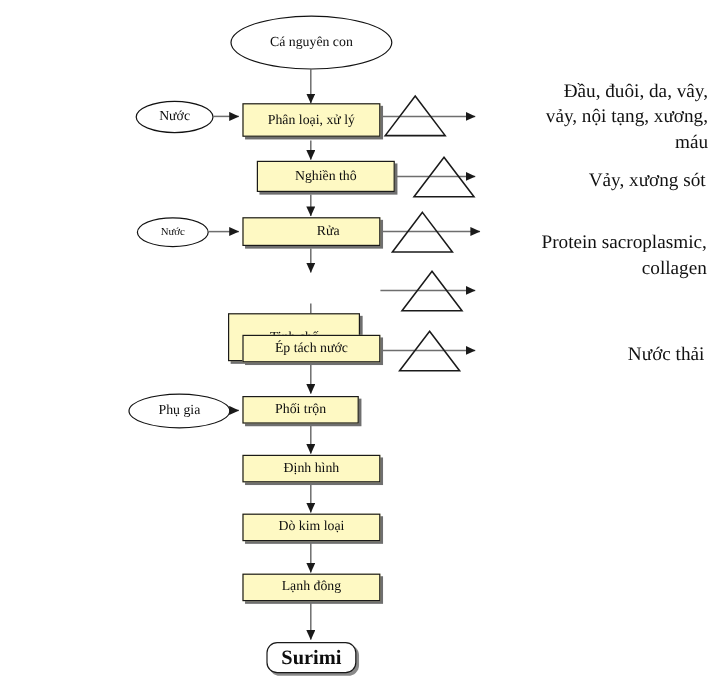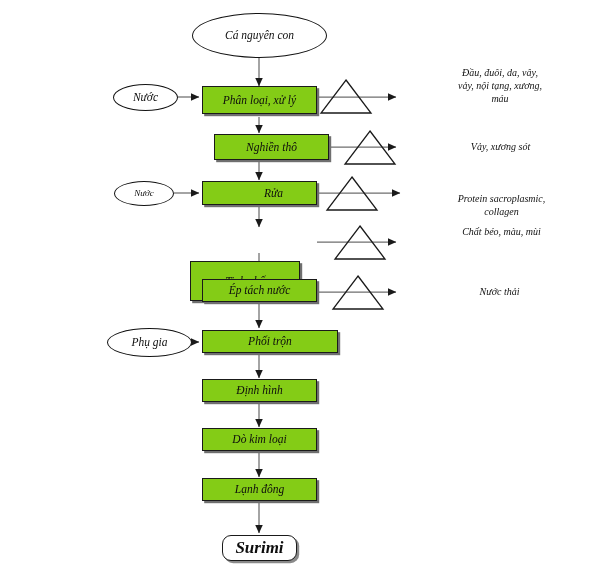--- a/index.html
+++ b/index.html
@@ -11,39 +11,38 @@
   body {
     font-family: "Liberation Serif", "DejaVu Serif", serif;
     color: #111111;
   }
   #canvas {
     position: relative;
     width: 600px;
     height: 569px;
     background: #ffffff;
     overflow: hidden;
-    font-style: italic;
   }
 
   
   .node {
     position: absolute;
     box-sizing: border-box;
     display: flex;
     align-items: center;
     justify-content: center;
     text-align: center;
     line-height: 1.05;
     color: #0d0d0d;
   }
 
   
   .proc {
     border: 1.3px solid #1a1a1a;
-    background: #84cc16;
+    background: #fef9c3;
     font-size: 11.5px;
     box-shadow: 2.2px 2.2px 0 0 #6f6f6f;
   }
 
   
   .ellipse {
     border: 1.4px solid #121212;
     border-radius: 50%;
     background: #ffffff;
     font-size: 11.5px;
@@ -56,24 +55,24 @@
     border-radius: 9px;
     background: #ffffff;
     font-size: 17px;
     font-weight: bold;
     box-shadow: 2.2px 2.2px 0 0 #8a8a8a;
   }
 
   
   .annot {
     position: absolute;
-    font-size: 10px;
+    font-size: 16px;
     line-height: 1.32;
     color: #111111;
-    text-align: center;
+    text-align: right;
     white-space: pre-line;
   }
 
   
   #wires {
     position: absolute;
     left: 0;
     top: 0;
     width: 600px;
     height: 569px;
@@ -157,21 +156,21 @@
   </div>
 
   <div class="node proc" style="left:190px; top:229px; width:110px; height:40px;margin-top:32px;">
     <span>Tinh chế</span>
   </div>
 
   <div class="node proc" style="left:202px; top:279px; width:115px; height:23px;">
     <span>Ép tách nước</span>
   </div>
 
-  <div class="node proc" style="left:202px; top:330px; width:136px; height:23px;">
+  <div class="node proc" style="left:202px; top:330px; width:97px; height:23px;">
     <span>Phối trộn</span>
   </div>
 
   <div class="node proc" style="left:202px; top:379px; width:115px; height:23px;">
     <span>Định hình</span>
   </div>
 
   <div class="node proc" style="left:202px; top:428px; width:115px; height:23px;">
     <span>Dò kim loại</span>
   </div>
@@ -186,17 +185,16 @@
 
   <div class="annot" style="left:410px; top:66px; width:180px;">Đầu, đuôi, da, vây,
 vảy, nội tạng, xương,
 máu</div>
 
   <div class="annot" style="left:413px; top:140px; width:175px;">Vảy, xương sót</div>
 
   <div class="annot" style="left:414px; top:192px; width:175px;">Protein sacroplasmic,
 collagen</div>
 
-  <div class="annot" style="left:414px; top:225px; width:175px;">Chất béo, màu, mùi</div>
 
   <div class="annot" style="left:412px; top:285px; width:175px;">Nước thải</div>
 
 </div>
 
 </body></html>

